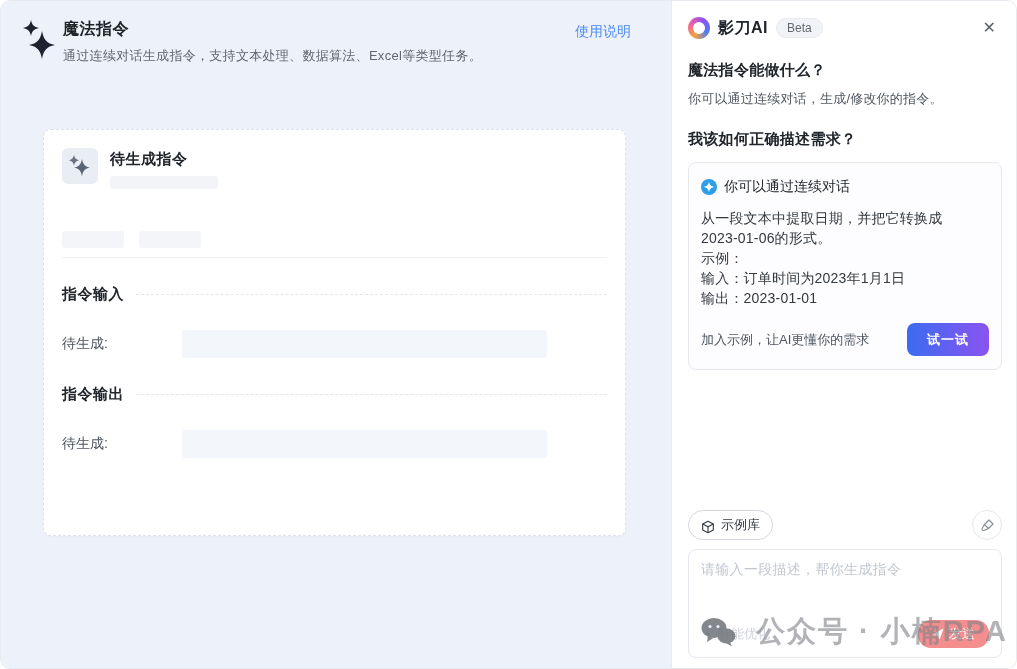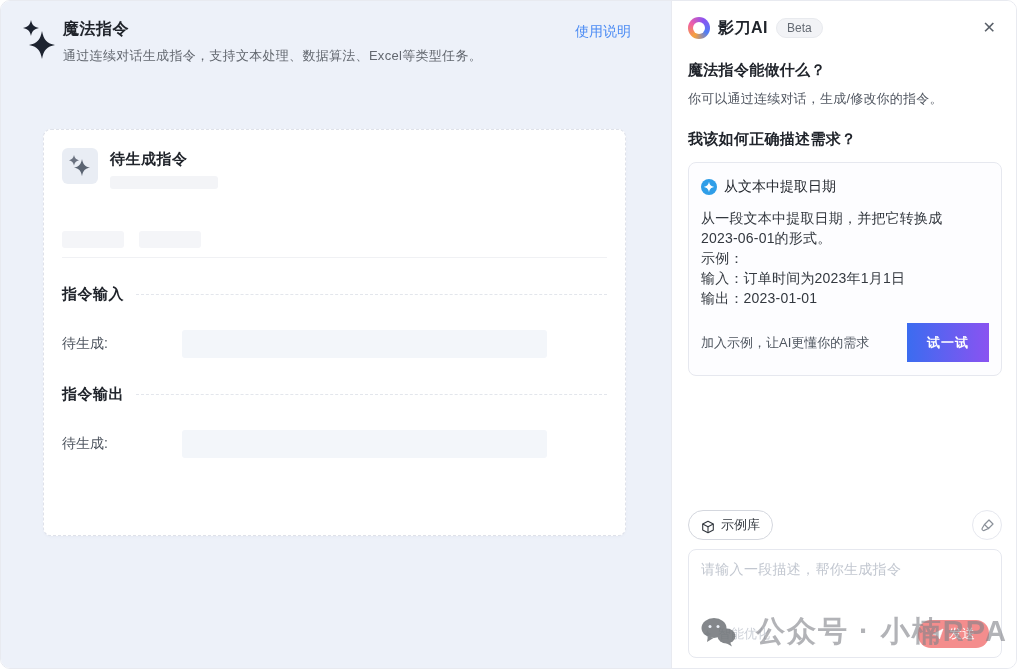--- a/index.html
+++ b/index.html
@@ -45,21 +45,21 @@
   .q-title { font-size:15px; font-weight:bold; color:#20242b; margin-top:22px; letter-spacing:.3px; }
   .a-text { font-size:13px; color:#505660; margin-top:10px; letter-spacing:.2px; }
 
   .example-card { margin-top:13px; border:1px solid #e6e8ef; border-radius:8px; background:#fdfdff; padding:15px 12px 13px 12px; }
   .ex-header { display:flex; align-items:center; }
   .ex-icon { width:16px; height:16px; border-radius:50%; background:#2f9ee8; position:relative; flex:none; }
   .ex-title { font-size:14px; color:#23272e; margin-left:7px; }
   .ex-body { margin-top:12px; font-size:14px; color:#33383f; line-height:20px; letter-spacing:.2px; }
   .ex-footer { display:flex; align-items:center; margin-top:15px; }
   .ex-note { font-size:13px; color:#4e555f; }
-  .try-btn { margin-left:auto; width:82px; height:39px; border:none; border-radius:0; background:linear-gradient(90deg,#3b6cf0,#8a53f1); color:#fff; font-size:13px; font-weight:bold; cursor:pointer; font-family:inherit; letter-spacing:1px; }
+  .try-btn { margin-left:auto; width:82px; height:33px; border:none; border-radius:8px; background:linear-gradient(90deg,#3b6cf0,#8a53f1); color:#fff; font-size:13px; font-weight:bold; cursor:pointer; font-family:inherit; letter-spacing:1px; }
 
   .bottom-area { margin-top:auto; padding-bottom:10px; position:relative; }
   .toolbar-row { display:flex; align-items:center; margin-bottom:9px; }
   .examples-btn { display:flex; align-items:flex-end; gap:6px; border:1px solid #d4d7de; background:#fff; border-radius:15px; padding:5px 12px; font-size:13px; color:#33383f; cursor:pointer; font-family:inherit; }
   .brush-btn { margin-left:auto; width:30px; height:30px; border-radius:50%; border:1px solid #e6e8ef; background:#fff; display:flex; align-items:center; justify-content:center; cursor:pointer; }
   .input-box { border:1px solid #e6e8ef; border-radius:8px; height:109px; padding:11px 12px 9px 12px; display:flex; flex-direction:column; }
   .input-box textarea { border:none; outline:none; resize:none; flex:1; font-size:14px; font-family:inherit; color:#33383f; background:transparent; letter-spacing:.3px; }
   .input-box textarea::placeholder { color:#c2c7d0; }
   .input-actions { display:flex; align-items:center; }
   .optimize { display:flex; align-items:center; gap:4px; font-size:13px; color:#cdd1d8; }
@@ -142,25 +142,25 @@
     <div class="a-text">你可以通过连续对话，生成/修改你的指令。</div>
     <div class="q-title">我该如何正确描述需求？</div>
 
     <div class="example-card">
       <div class="ex-header">
         <div class="ex-icon">
           <svg width="16" height="16" viewBox="0 0 16 16">
             <path d="M8 2.6 C8.6 6 9.9 7.3 13.2 8 C9.9 8.7 8.6 10 8 13.4 C7.4 10 6.1 8.7 2.8 8 C6.1 7.3 7.4 6 8 2.6 Z" fill="#fff"></path>
           </svg>
         </div>
-        <span class="ex-title">从文本中提取日期</span>
+        <span class="ex-title">你可以通过连续对话</span>
       </div>
       <div class="ex-body">
         <div>从一段文本中提取日期，并把它转换成</div>
-        <div>2023-06-01的形式。</div>
+        <div>2023-01-06的形式。</div>
         <div>示例：</div>
         <div>输入：订单时间为2023年1月1日</div>
         <div>输出：2023-01-01</div>
       </div>
       <div class="ex-footer">
         <span class="ex-note">加入示例，让AI更懂你的需求</span>
         <button class="try-btn">试一试</button>
       </div>
     </div>
 

